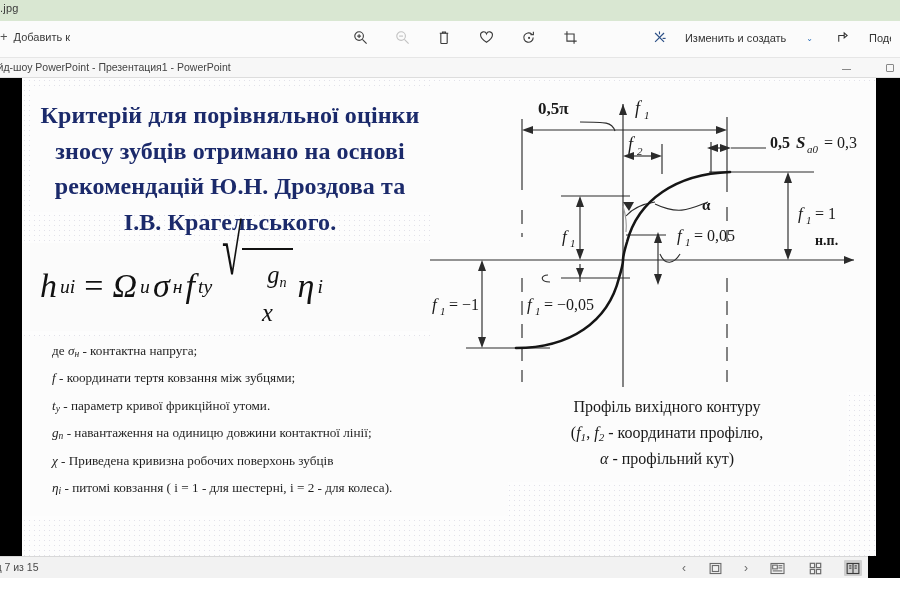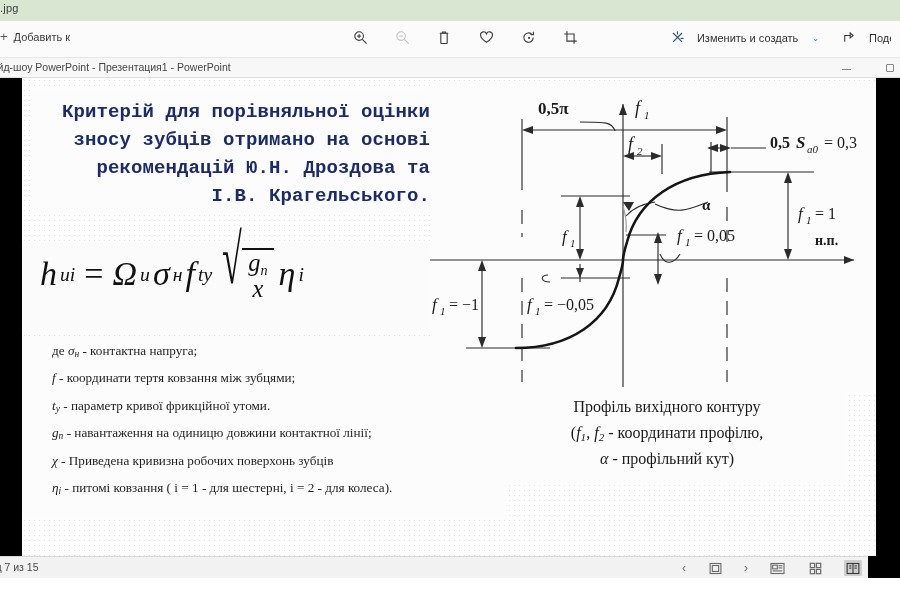--- a/index.html
+++ b/index.html
@@ -42,21 +42,21 @@
     display: flex; align-items: center; justify-content: center;
     color: #3c3c3c;
   }
   .tb-ic.dim { color: #c2c2c2; }
   .tb-ic svg { display: block; }
   .tb-right {
     position: absolute; right: 4px; top: 6px;
     display: flex; align-items: center; gap: 14px;
   }
   .tb-btn {
-    display: flex; align-items: center; gap: 12px;
+    display: flex; align-items: center; gap: 18px;
     font-size: 11px; color: #333;
     padding: 3px 5px;
   }
   .chev { font-size: 8px; color: #2a6ebb; margin-left: 2px; }
   .share-label { overflow: hidden; max-width: 22px; white-space: nowrap; }
 
   
   .ppt-titlebar {
     position: absolute; left: 0; top: 58px; width: 900px; height: 20px;
     background: #f7f7f7; border-bottom: 1px solid #dddddd;
@@ -95,24 +95,24 @@
 
   
   .panel {
     position: absolute;
     background: #fcfcfc;
   }
 
   
   .slide-title {
     position: absolute; left: 8px; top: 20px; width: 400px;
-    text-align: right;
-    font-family: Liberation Mono, monospace;
+    text-align: center;
+    font-family: Liberation Serif, serif;
     font-weight: bold;
-    font-size: 19px;
+    font-size: 24px;
     line-height: 1.48;
     color: #1b2a6b;
     letter-spacing: .1px;
   }
   .slide-title .last { display: block; }
 
   
   .formula-panel {
     left: 0px; top: 165px; width: 420px; height: 88px;
     background: #fbfbfb;
@@ -133,21 +133,21 @@
   .radsym {
     font-size: 40px; line-height: .8; font-style: normal;
     transform: scaleY(1.75) scaleX(0.9); transform-origin: center;
     margin-right: -1px; padding-top: 4px;
   }
   .frac {
     display: inline-flex; flex-direction: column; align-items: center;
     font-size: 0.72em; line-height: 1.02; border-top: 2px solid #111;
     padding: 1px 5px 0 5px; margin-top: 2px;
   }
-  .frac .num { padding: 0 1px; }
+  .frac .num { padding: 12px 1px; margin-left: 19px; }
   .frac .den { padding: 0 1px; }
 
   
   .legend {
     position: absolute; left: 12px; top: 266px; width: 470px;
     font-family: "Liberation Serif", serif;
     font-size: 13.2px; color: #1e1e1e; line-height: 1.0; margin-left: 18px;
   }
   .legend .row { margin-bottom: 11.5px; white-space: nowrap; }
   .legend i { font-style: italic; }

